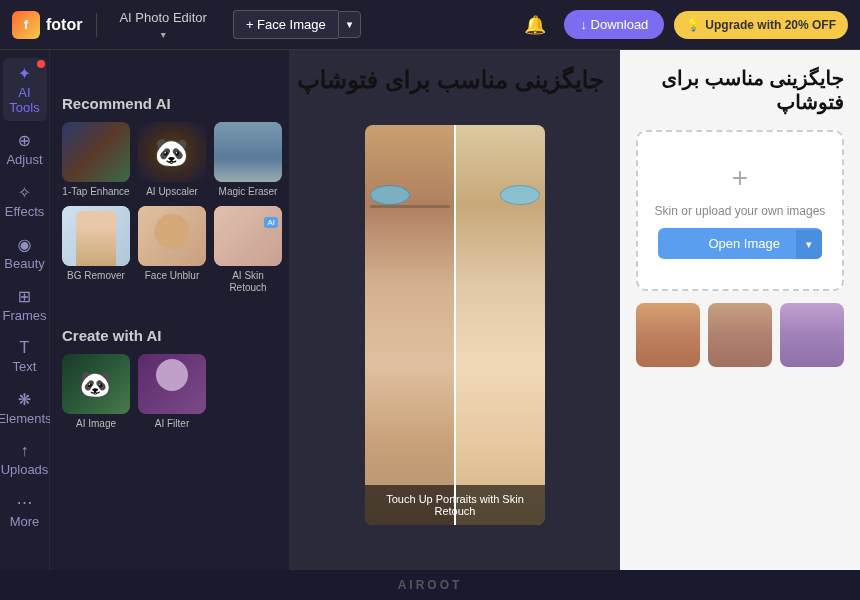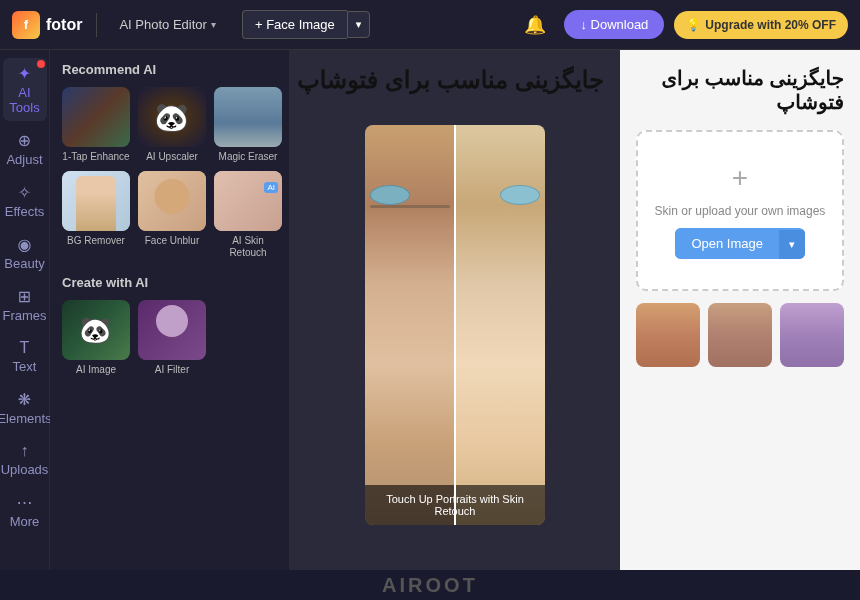--- a/index.html
+++ b/index.html
@@ -51,20 +51,21 @@
     }
     .ai-photo-editor-btn {
       display: flex;
       align-items: center;
       gap: 4px;
       color: #ccc;
       font-size: 13px;
       cursor: pointer;
       padding: 4px 8px;
       border-radius: 4px;
+      flex-direction: column;
     }
     .chevron-down { font-size: 10px; color: #aaa; }
 
     .open-image-group {
       display: flex;
       align-items: center;
       margin-left: 8px;
     }
     .open-image-btn {
       display: flex;
@@ -183,23 +184,24 @@
       overflow-y: auto;
       padding: 12px;
       border-right: 1px solid #2a2a3e;
     }
     .tools-panel::-webkit-scrollbar { width: 4px; }
     .tools-panel::-webkit-scrollbar-track { background: #1e1e30; }
     .tools-panel::-webkit-scrollbar-thumb { background: #444; border-radius: 2px; }
 
     .section-title {
       color: #ccc;
-      font-size: 13px;
+      font-size: 15px;
       font-weight: bold;
       margin-bottom: 10px;
+      margin-top: 33px;
     }
 
     .tools-grid {
       display: grid;
       grid-template-columns: repeat(3, 1fr);
       gap: 8px;
       margin-bottom: 16px;
     }
     .tool-card {
       display: flex;
@@ -365,20 +367,21 @@
     }
     .upload-open-btn {
       display: flex;
       align-items: flex-end;
       background: #5a9ef0;
       color: white;
       border: none;
       border-radius: 6px;
       overflow: hidden;
       cursor: pointer;
+      padding-left: 34px;
     }
     .upload-open-main {
       padding: 8px 16px;
       font-size: 13px;
       background: #5a9ef0;
     }
     .upload-open-arrow {
       padding: 8px 10px;
       background: #4a8ee0;
       font-size: 11px;
@@ -418,21 +421,21 @@
       left: 0;
       right: 0;
       height: 30px;
       background: #1a1a2e;
       display: flex;
       align-items: center;
       justify-content: center;
     }
     .watermark-text {
       color: #555;
-      font-size: 20px;
+      font-size: 12px;
       letter-spacing: 3px;
       font-weight: bold;
     }
 
     
     .persian-title {
       position: absolute;
       top: 20px;
       right: 60px;
       font-size: 26px;

